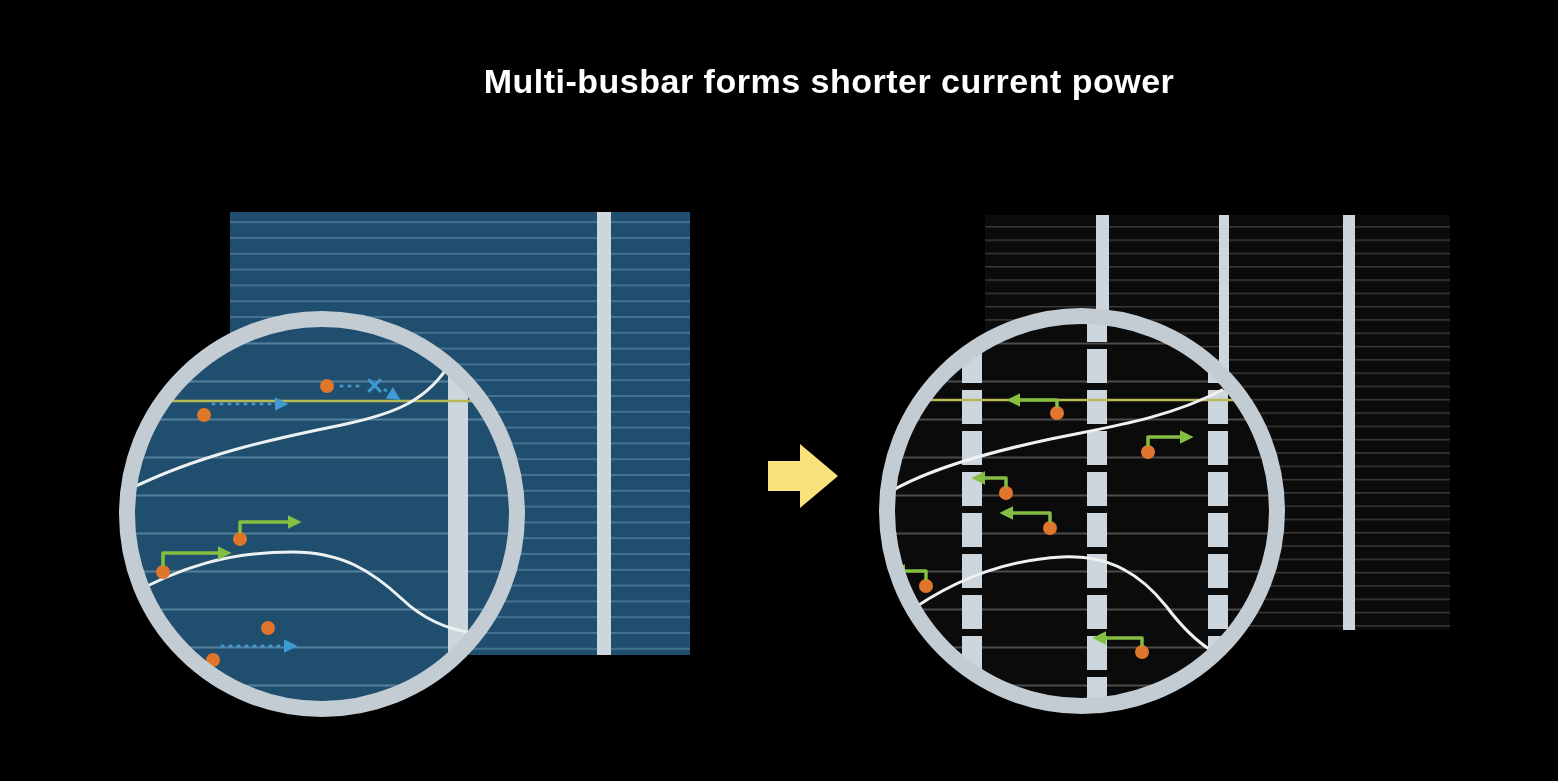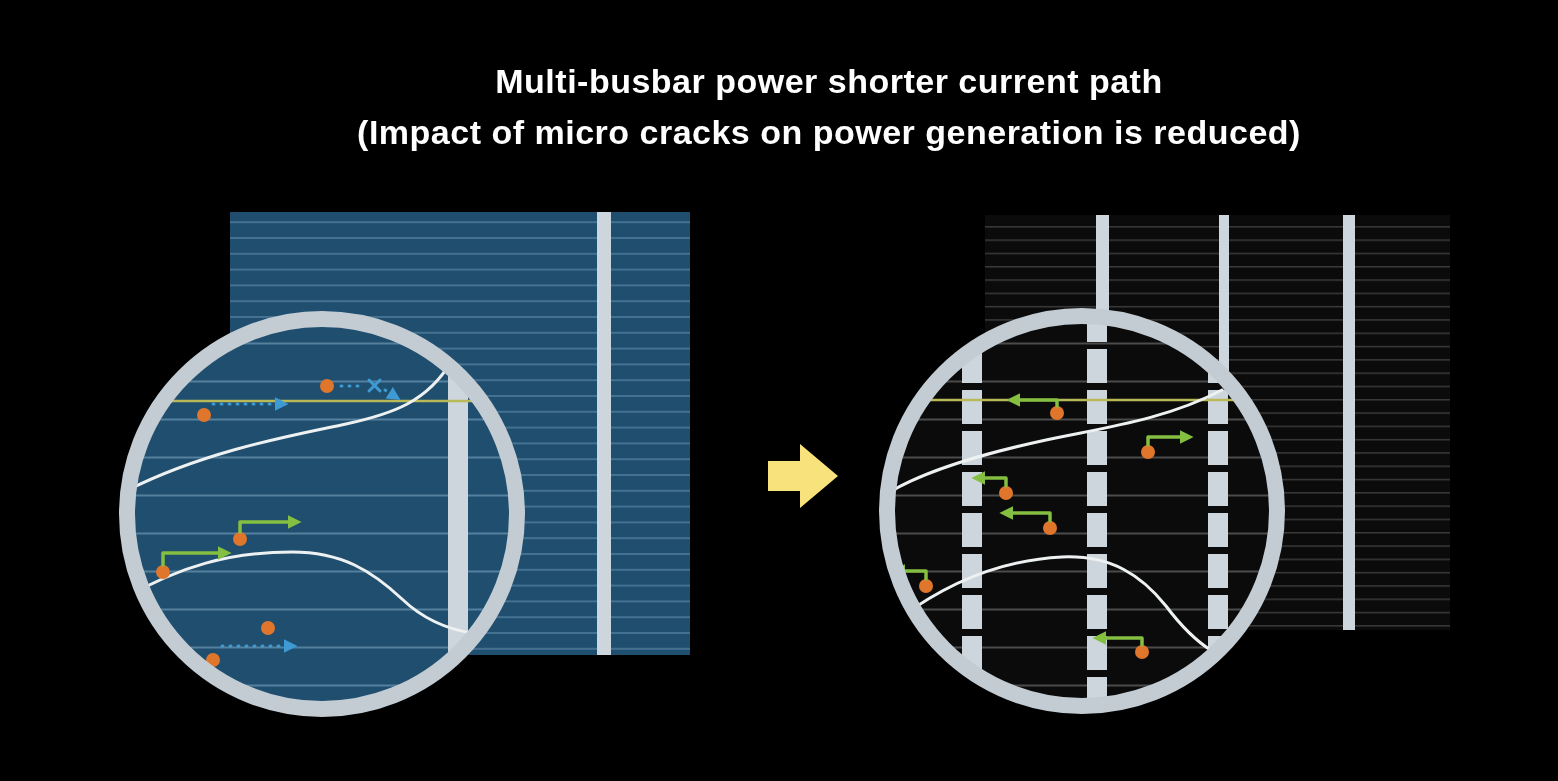--- a/index.html
+++ b/index.html
@@ -22,22 +22,21 @@
   .busbar-dash{stroke:var(--busbar,#cdd6dc);stroke-width:20;}
   .ring{fill:none;stroke:var(--ring,#c3ccd3);stroke-width:16;}
   .yellow-line{stroke:var(--yellow-line,#b9ba57);stroke-width:2.5;}
 </style>
 </head>
 <body>
 
 <div class="stage">
 
   <div class="title">
-    <div>Multi-busbar power shorter current path</div>
-    <div>(Impact of micro cracks on power generation is reduced)</div>
+    <div>Multi-busbar forms shorter current power</div>
   </div>
 
   <svg class="diagram" width="1558" height="781" viewBox="0 0 1558 781">
     <defs>
       <pattern id="pBlue" width="8" height="15.8" patternUnits="userSpaceOnUse">
         <rect width="8" height="15.8" fill="var(--cell-blue,#1f4e6f)"></rect>
         <line x1="0" y1="1" x2="8" y2="1" stroke="var(--cell-blue-line,#55809e)" stroke-width="1.4"></line>
       </pattern>
       <pattern id="pBlueZoom" width="8" height="38" patternUnits="userSpaceOnUse">
         <rect width="8" height="38" fill="var(--cell-blue,#1f4e6f)"></rect>

